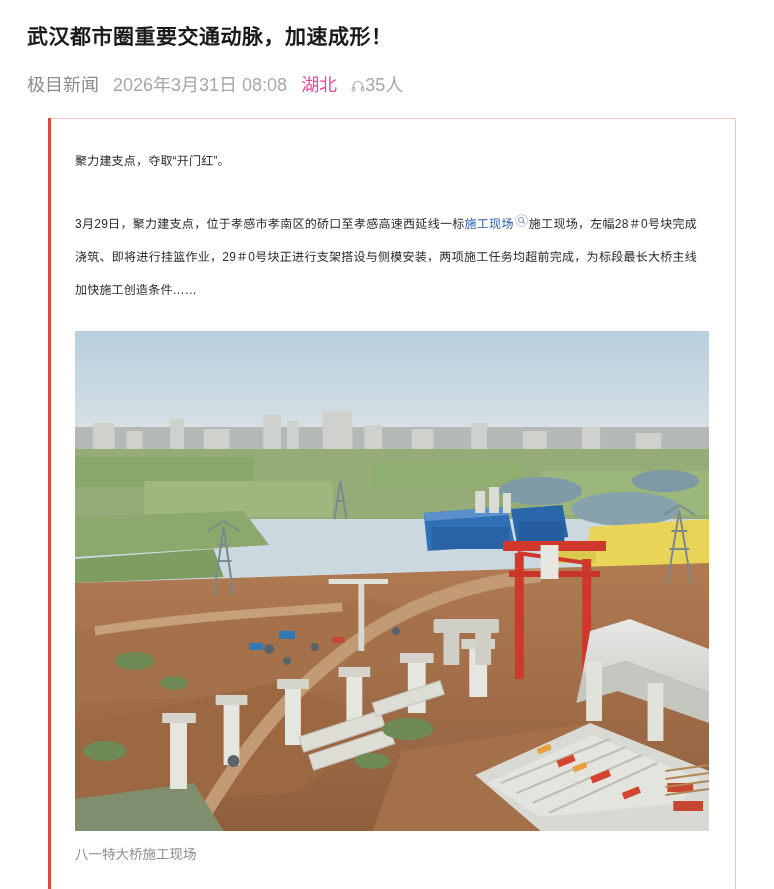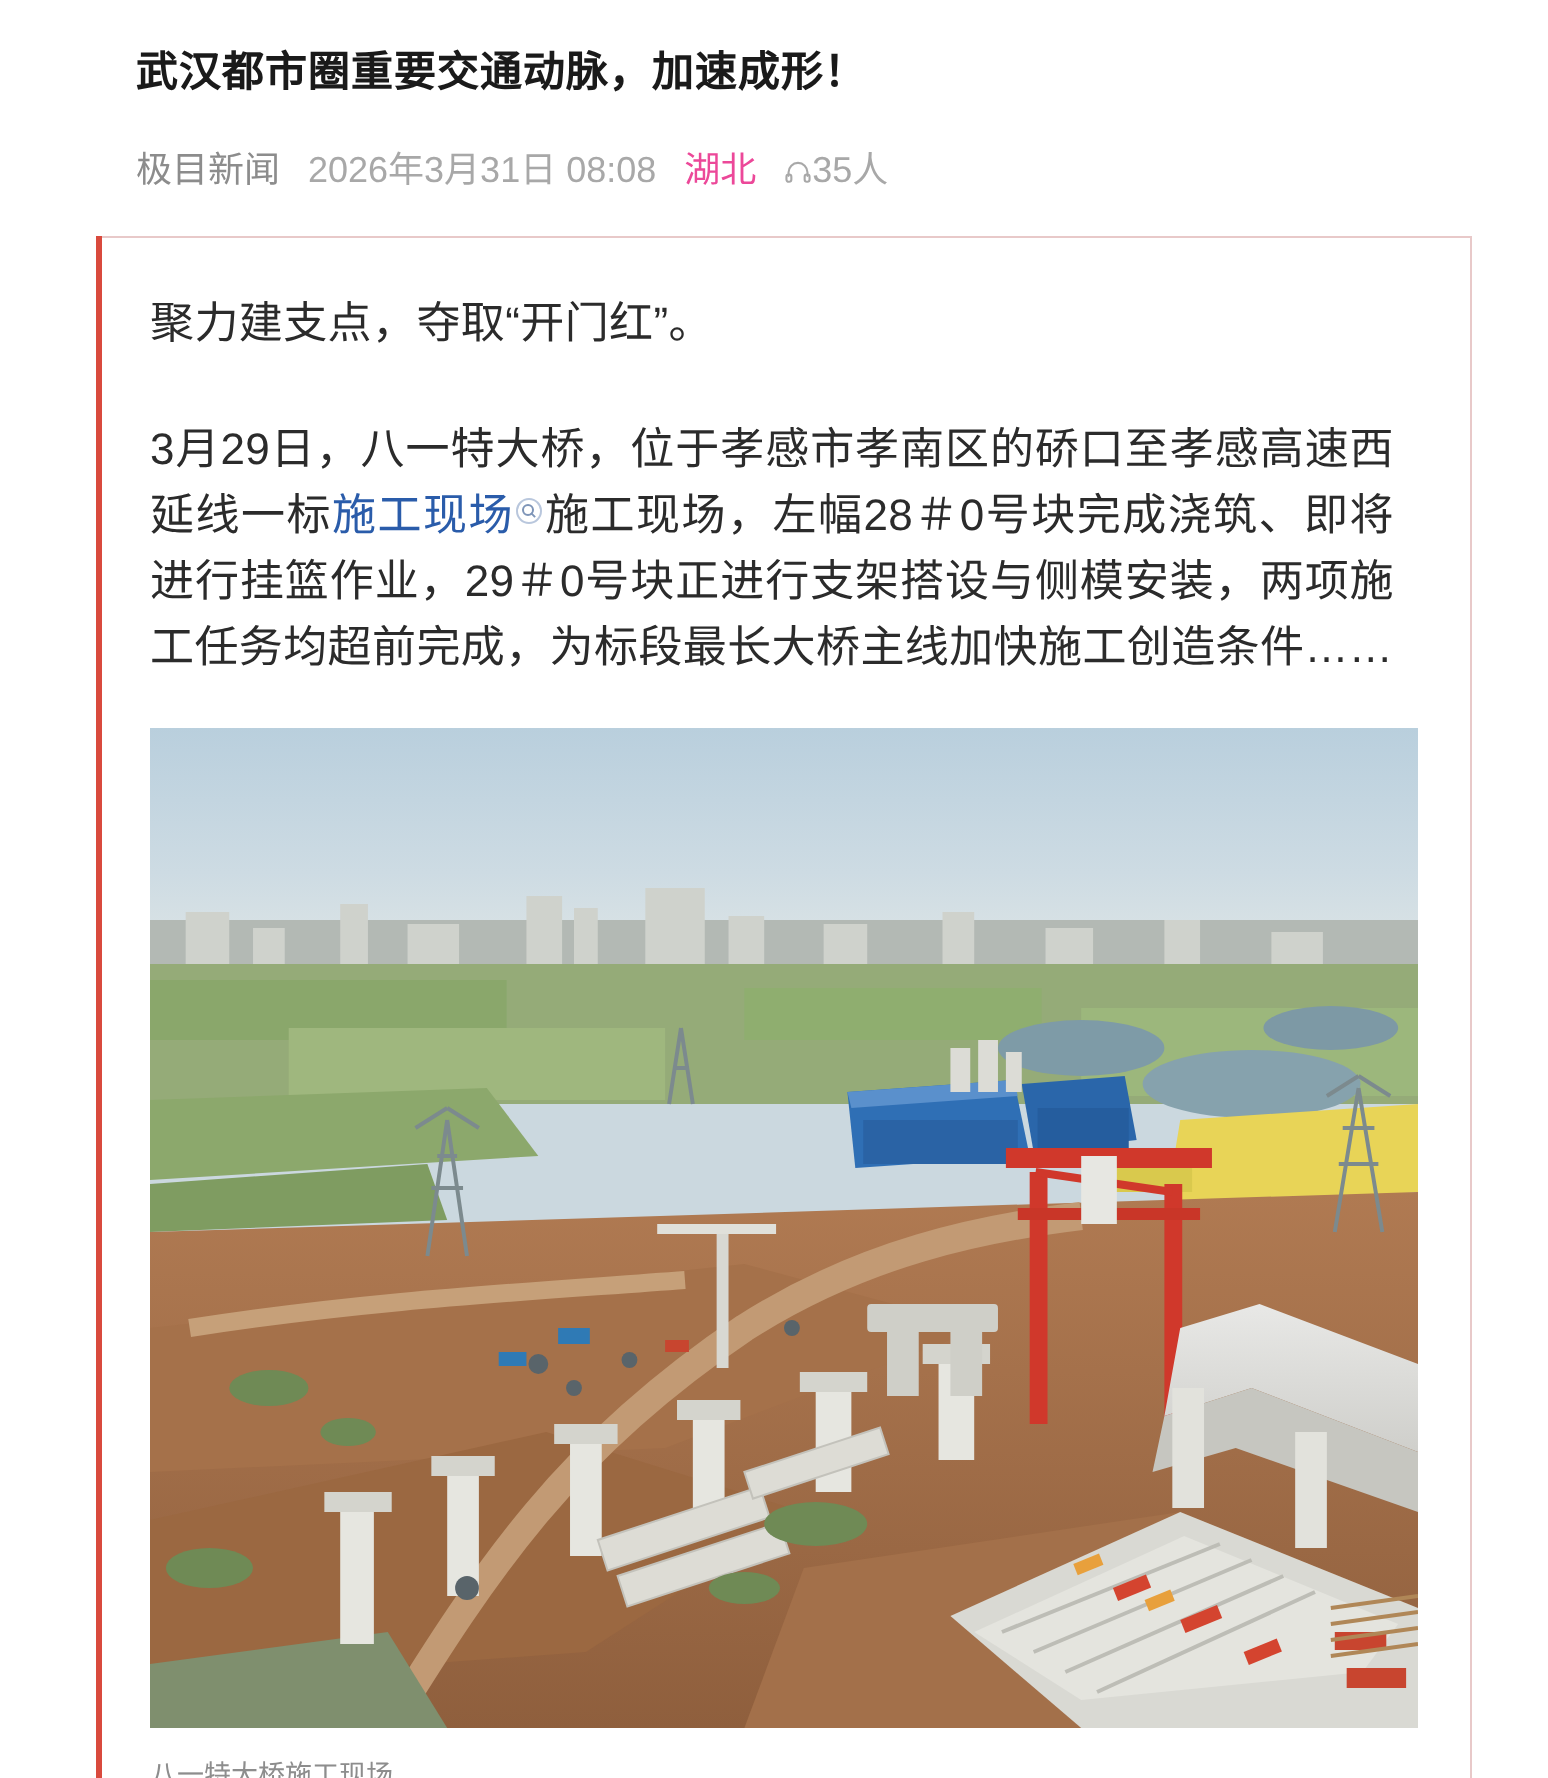--- a/index.html
+++ b/index.html
@@ -15,21 +15,21 @@
     color: #222222;
     -webkit-font-smoothing: antialiased;
   }
   .page {
     width: 774px;
     box-sizing: border-box;
     padding: 0;
     position: relative;
   }
   .article-header {
-    padding: 22px 40px 0 68px;
+    padding: 22px 40px 0 27px;
   }
   .article-title {
     font-size: 21px;
     line-height: 30px;
     font-weight: bold;
     color: #1a1a1a;
     letter-spacing: 0.5px;
     margin: 0 0 18px 0;
   }
   .meta-row {
@@ -77,21 +77,21 @@
   .content-box::before {
     content: "";
     position: absolute;
     left: -1px;
     top: -1px;
     bottom: -1px;
     width: 3px;
     background: #d94a3d;
   }
   p.body-text {
-    font-size: 22px;
+    font-size: 12px;
     line-height: 33px;
     color: #2b2b2b;
     margin: 0 12px 24px 0;
     text-align: justify;
     letter-spacing: 0.2px;
   }
   p.body-text.first {
     margin-bottom: 30px;
   }
   .hl-link {
@@ -171,21 +171,21 @@
         <span>35人</span>
       </span>
     </div>
   </div>
 
   <div class="content-box">
 
     <p class="body-text first">聚力建支点，夺取“开门红”。</p>
 
     <p class="body-text">
-      <span>3月29日，八一特大桥，位于孝感市孝南区的硚口至孝感高速西延线一标</span><a class="hl-link" href="#">施工现场</a><span class="search-badge"></span><span>施工现场，左幅28＃0号块完成浇筑、即将进行挂篮作业，29＃0号块正进行支架搭设与侧模安装，两项施工任务均超前完成，为标段最长大桥主线加快施工创造条件……</span>
+      <span>3月29日，聚力建支点，位于孝感市孝南区的硚口至孝感高速西延线一标</span><a class="hl-link" href="#">施工现场</a><span class="search-badge"></span><span>施工现场，左幅28＃0号块完成浇筑、即将进行挂篮作业，29＃0号块正进行支架搭设与侧模安装，两项施工任务均超前完成，为标段最长大桥主线加快施工创造条件……</span>
     </p>
 
     <div class="figure">
       <div class="photo">
         <svg class="photo-svg" width="100%" height="100%" viewBox="0 0 640 500" preserveAspectRatio="none" aria-hidden="true">
           <defs>
             <linearGradient id="sky" x1="0" y1="0" x2="0" y2="1">
               <stop offset="0%" stop-color="#b9cfdd"></stop>
               <stop offset="60%" stop-color="#cddbe3"></stop>
               <stop offset="100%" stop-color="#dfe6e6"></stop>

